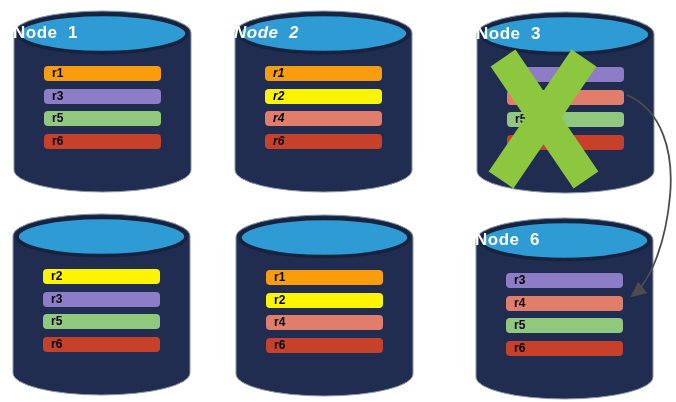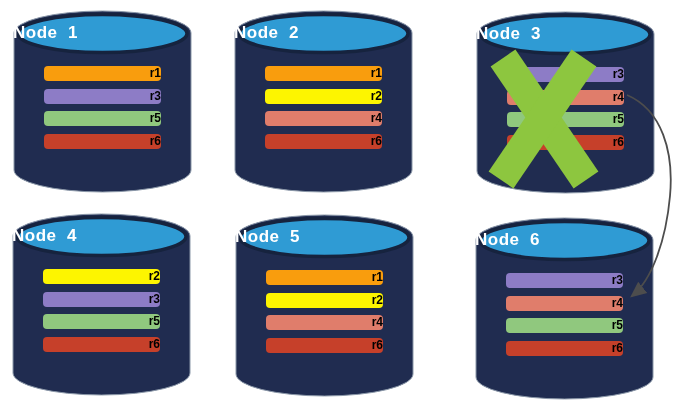--- a/index.html
+++ b/index.html
@@ -17,33 +17,34 @@
     text-align:left;
     font-size:17px;font-weight:bold;
     letter-spacing:0.5px;
     white-space:pre;
     color:var(--c-title);
   }
   .bars{position:absolute;left:31px;top:58px;width:117px;}
   .bar{
     height:15px;margin-bottom:7.5px;
     border-radius:4px;
-    text-align:right;
+    text-align:left;
     font-size:12px;font-weight:bold;line-height:15px;
     color:var(--c-bartext);
+    padding-left:8px;
   }
   .overlay{
     position:absolute;left:0;top:0;width:676px;height:402px;
     z-index:5;pointer-events:none;
   }
   .xline{stroke:var(--c-x);stroke-width:30;}
   .arrowline{fill:none;stroke:var(--c-arrow);stroke-width:1.8;}
   .arrowhead{fill:var(--c-arrow);}
   
-  .n1{left:13px;top:8px;}  .n2{left:234px;top:8px;}  .n3{left:451px;top:9px;margin-left:25px;}
+  .n1{left:13px;top:8px;}  .n2{left:234px;top:8px;font-style:italic;}  .n3{left:451px;top:9px;margin-left:25px;}
   .n4{left:12px;top:211px;} .n5{left:235px;top:212px;} .n6{left:451px;top:215px;margin-left:24px;}
 </style>
 </head>
 <body>
 
 <svg width="0" height="0" style="position:absolute" aria-hidden="true">
   <defs>
     <g id="cyl-shape">
       <path d="M 1,25 L 1,162 A 88.5,22 0 0 0 178,162 L 178,25 A 88.5,22 0 0 0 1,25 Z" style="fill:var(--c-body);stroke:var(--c-outline);stroke-width:1"></path>
       <ellipse cx="89.5" cy="25.5" rx="84.5" ry="19" style="fill:var(--c-top);stroke:var(--c-rim);stroke-width:3.5"></ellipse>
@@ -89,34 +90,32 @@
       <div class="bar" style="background-color: rgb(224, 125, 107);">r4</div>
       <div class="bar" style="background-color: rgb(144, 200, 126);">r5</div>
       <div class="bar" style="background-color: rgb(198, 64, 42);">r6</div>
     </div>
   </div>
 
   <div class="node n4">
     <svg class="cyl" viewBox="0 0 179 186">
         <use href="#cyl-shape"></use>
       </svg>
-    <div class="node-title">Node  4</div>
     <div class="bars">
       <div class="bar" style="background-color: rgb(253, 245, 0);">r2</div>
       <div class="bar" style="background-color: rgb(141, 124, 198);">r3</div>
       <div class="bar" style="background-color: rgb(144, 200, 126);">r5</div>
       <div class="bar" style="background-color: rgb(198, 64, 42);">r6</div>
     </div>
   </div>
 
   <div class="node n5">
     <svg class="cyl" viewBox="0 0 179 186">
         <use href="#cyl-shape"></use>
       </svg>
-    <div class="node-title">Node  5</div>
     <div class="bars">
       <div class="bar" style="background-color: rgb(249, 157, 13);">r1</div>
       <div class="bar" style="background-color: rgb(253, 245, 0);">r2</div>
       <div class="bar" style="background-color: rgb(224, 125, 107);">r4</div>
       <div class="bar" style="background-color: rgb(198, 64, 42);">r6</div>
     </div>
   </div>
 
   <div class="node n6">
     <svg class="cyl" viewBox="0 0 179 186">

